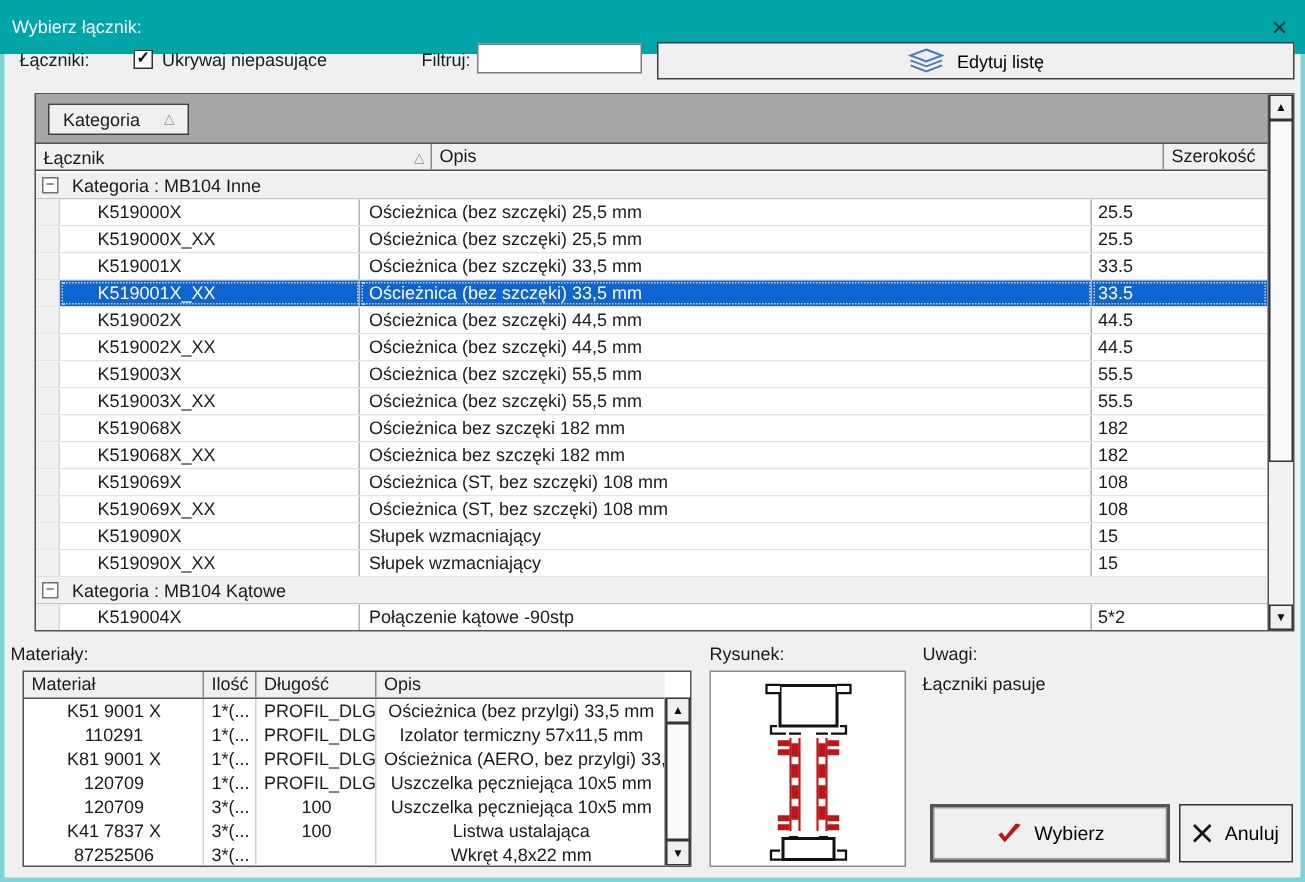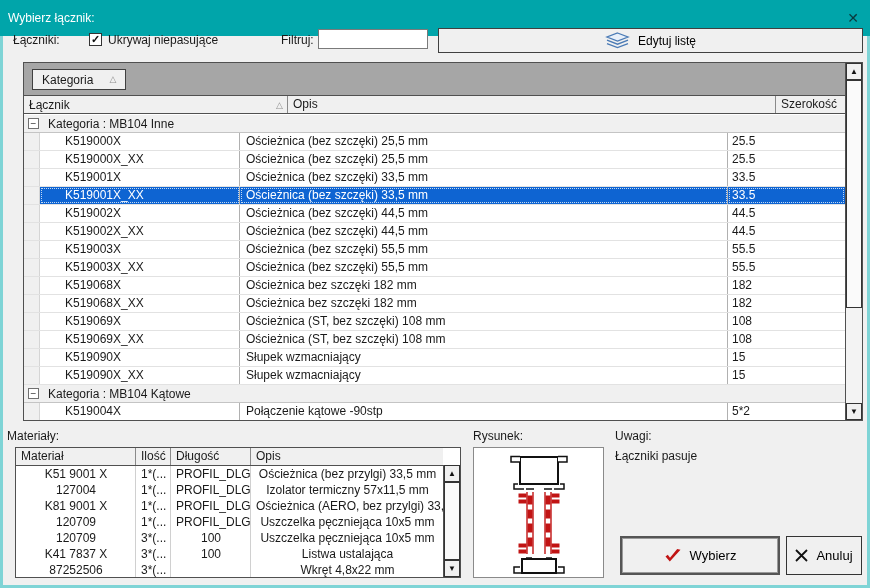--- a/index.html
+++ b/index.html
@@ -246,21 +246,21 @@
       <span class="mh mh3">Opis</span>
     </div>
     <div class="mrows">
         <div class="mrow">
           <span class="mc mc0">K51 9001 X</span>
           <span class="mc mc1">1*(...</span>
           <span class="mc mc2">PROFIL_DLG</span>
           <span class="mc mc3">Ościeżnica (bez przylgi) 33,5 mm</span>
         </div>
         <div class="mrow">
-          <span class="mc mc0">127004</span>
+          <span class="mc mc0">110291</span>
           <span class="mc mc1">1*(...</span>
           <span class="mc mc2">PROFIL_DLG</span>
           <span class="mc mc3">Izolator termiczny 57x11,5 mm</span>
         </div>
         <div class="mrow">
           <span class="mc mc0">K81 9001 X</span>
           <span class="mc mc1">1*(...</span>
           <span class="mc mc2">PROFIL_DLG</span>
           <span class="mc mc3">Ościeżnica (AERO, bez przylgi) 33,5 mm</span>
         </div>

